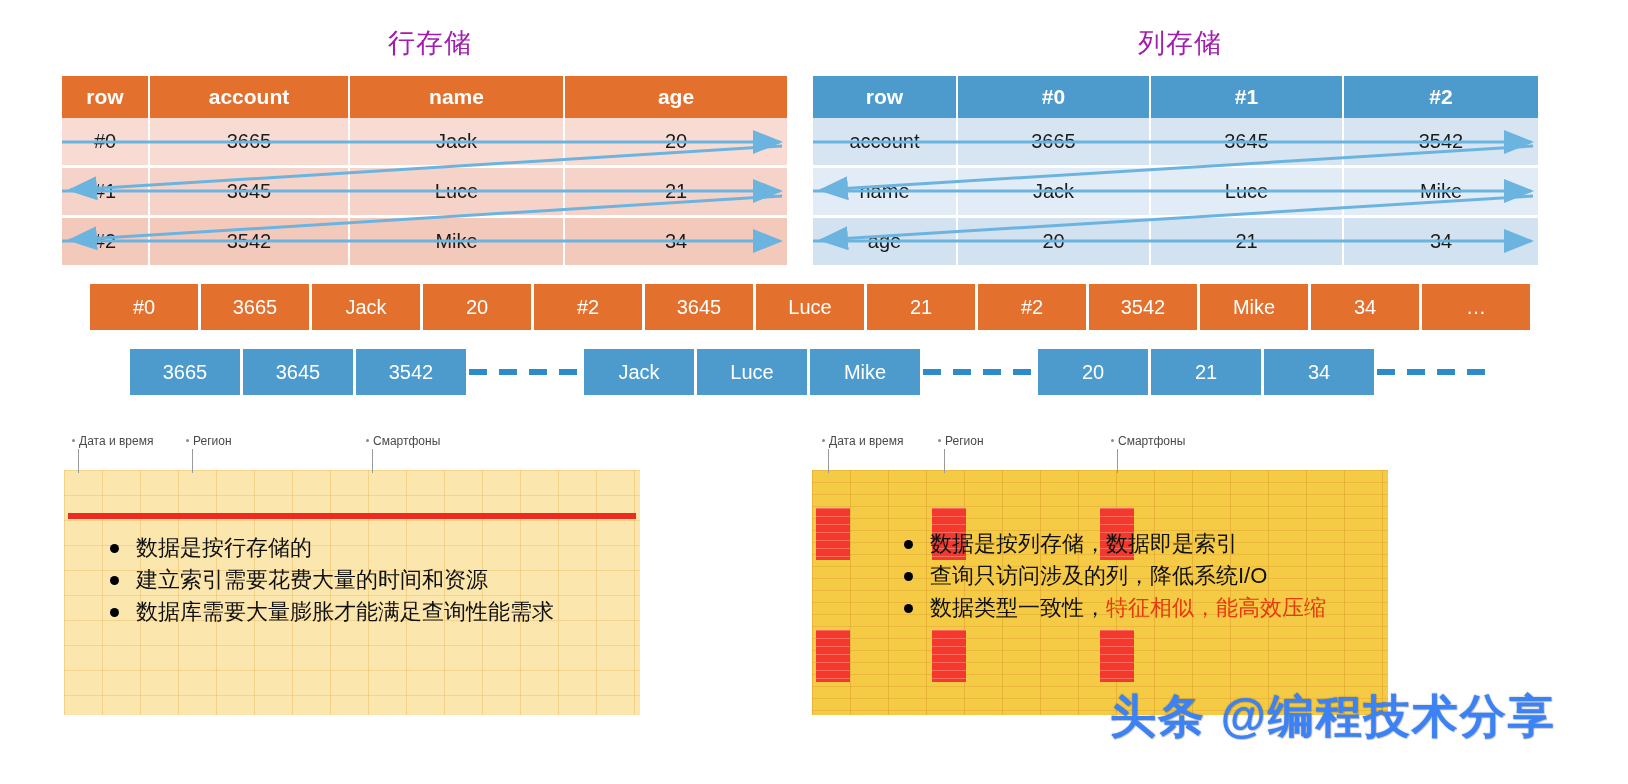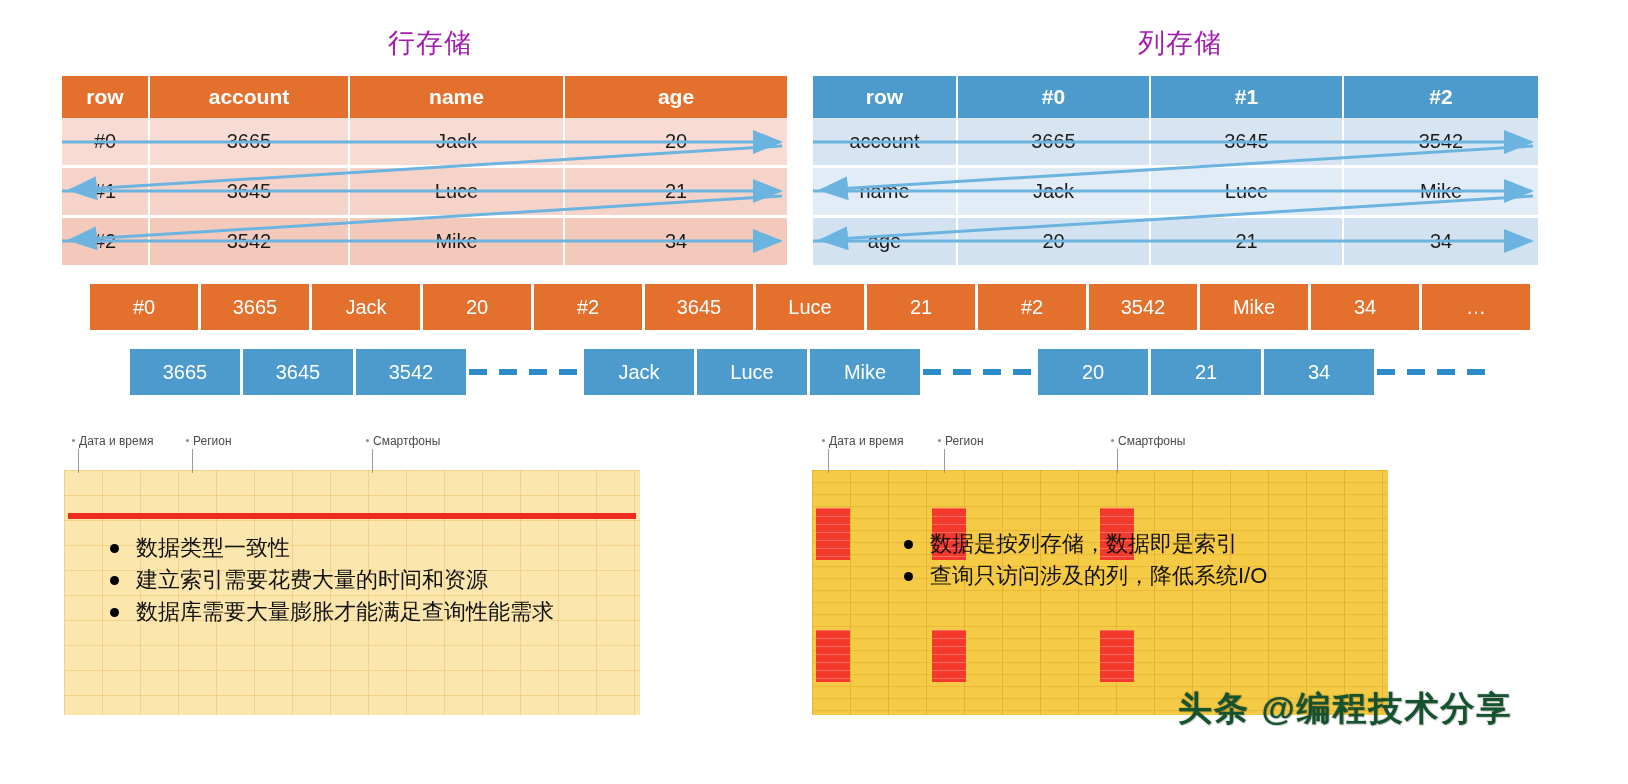--- a/index.html
+++ b/index.html
@@ -193,24 +193,24 @@
     background: #000;
     border-radius: 50%;
   }
   #left-bullets  { left: 108px; top: 532px; }
   #right-bullets { left: 902px; top: 528px; }
   .hl-red { color: #E8380D; }
 
   
   #watermark {
     position: absolute;
-    left: 1178px; top: 686px;
-    font-size: 34px;
+    left: 1110px; top: 686px;
+    font-size: 46px;
     font-weight: bold;
-    color: #14532d;
+    color: #3b82f6;
     letter-spacing: 2px;
     text-shadow: 0 0 2px rgba(0,0,0,.35), 1px 1px 0 rgba(0,0,0,.15);
     white-space: nowrap;
   }
 </style>
 </head>
 <body>
 
 <div class="section-title" id="title-row">行存储</div>
 <div class="section-title" id="title-col">列存储</div>
@@ -355,21 +355,21 @@
 <div class="red-row" style="left:68px; top:513px; width:568px;"></div>
 
 <div class="leader-line" style="left:78px; top:449px; height:24px;"></div>
 <div class="leader-line" style="left:192px; top:449px; height:24px;"></div>
 <div class="leader-line" style="left:372px; top:449px; height:24px;"></div>
 <div class="leader" style="left:72px; top:434px;"><span class="dot"></span><span>Дата и время</span></div>
 <div class="leader" style="left:186px; top:434px;"><span class="dot"></span><span>Регион</span></div>
 <div class="leader" style="left:366px; top:434px;"><span class="dot"></span><span>Смартфоны</span></div>
 
 <ul class="bullets" id="left-bullets">
-  <li>数据类型一致性</li>
+  <li>数据是按行存储的</li>
   <li>建立索引需要花费大量的时间和资源</li>
   <li>数据库需要大量膨胀才能满足查询性能需求</li>
 </ul>
 
 <div class="grid-box" id="right-grid"></div>
 <div class="red-col" style="left:816px; top:508px; height:52px;"></div>
 <div class="red-col" style="left:932px; top:508px; height:52px;"></div>
 <div class="red-col" style="left:1100px; top:508px; height:52px;"></div>
 <div class="red-col" style="left:816px; top:630px; height:52px;"></div>
 <div class="red-col" style="left:932px; top:630px; height:52px;"></div>
@@ -378,15 +378,16 @@
 <div class="leader-line" style="left:828px; top:449px; height:24px;"></div>
 <div class="leader-line" style="left:944px; top:449px; height:24px;"></div>
 <div class="leader-line" style="left:1117px; top:449px; height:24px;"></div>
 <div class="leader" style="left:822px; top:434px;"><span class="dot"></span><span>Дата и время</span></div>
 <div class="leader" style="left:938px; top:434px;"><span class="dot"></span><span>Регион</span></div>
 <div class="leader" style="left:1111px; top:434px;"><span class="dot"></span><span>Смартфоны</span></div>
 
 <ul class="bullets" id="right-bullets">
   <li>数据是按列存储，数据即是索引</li>
   <li>查询只访问涉及的列，降低系统I/O</li>
+  <li><span>数据类型一致性，</span><span class="hl-red">特征相似，能高效压缩</span></li>
 </ul>
 
 <div id="watermark">头条 @编程技术分享</div>
 
 </body></html>

